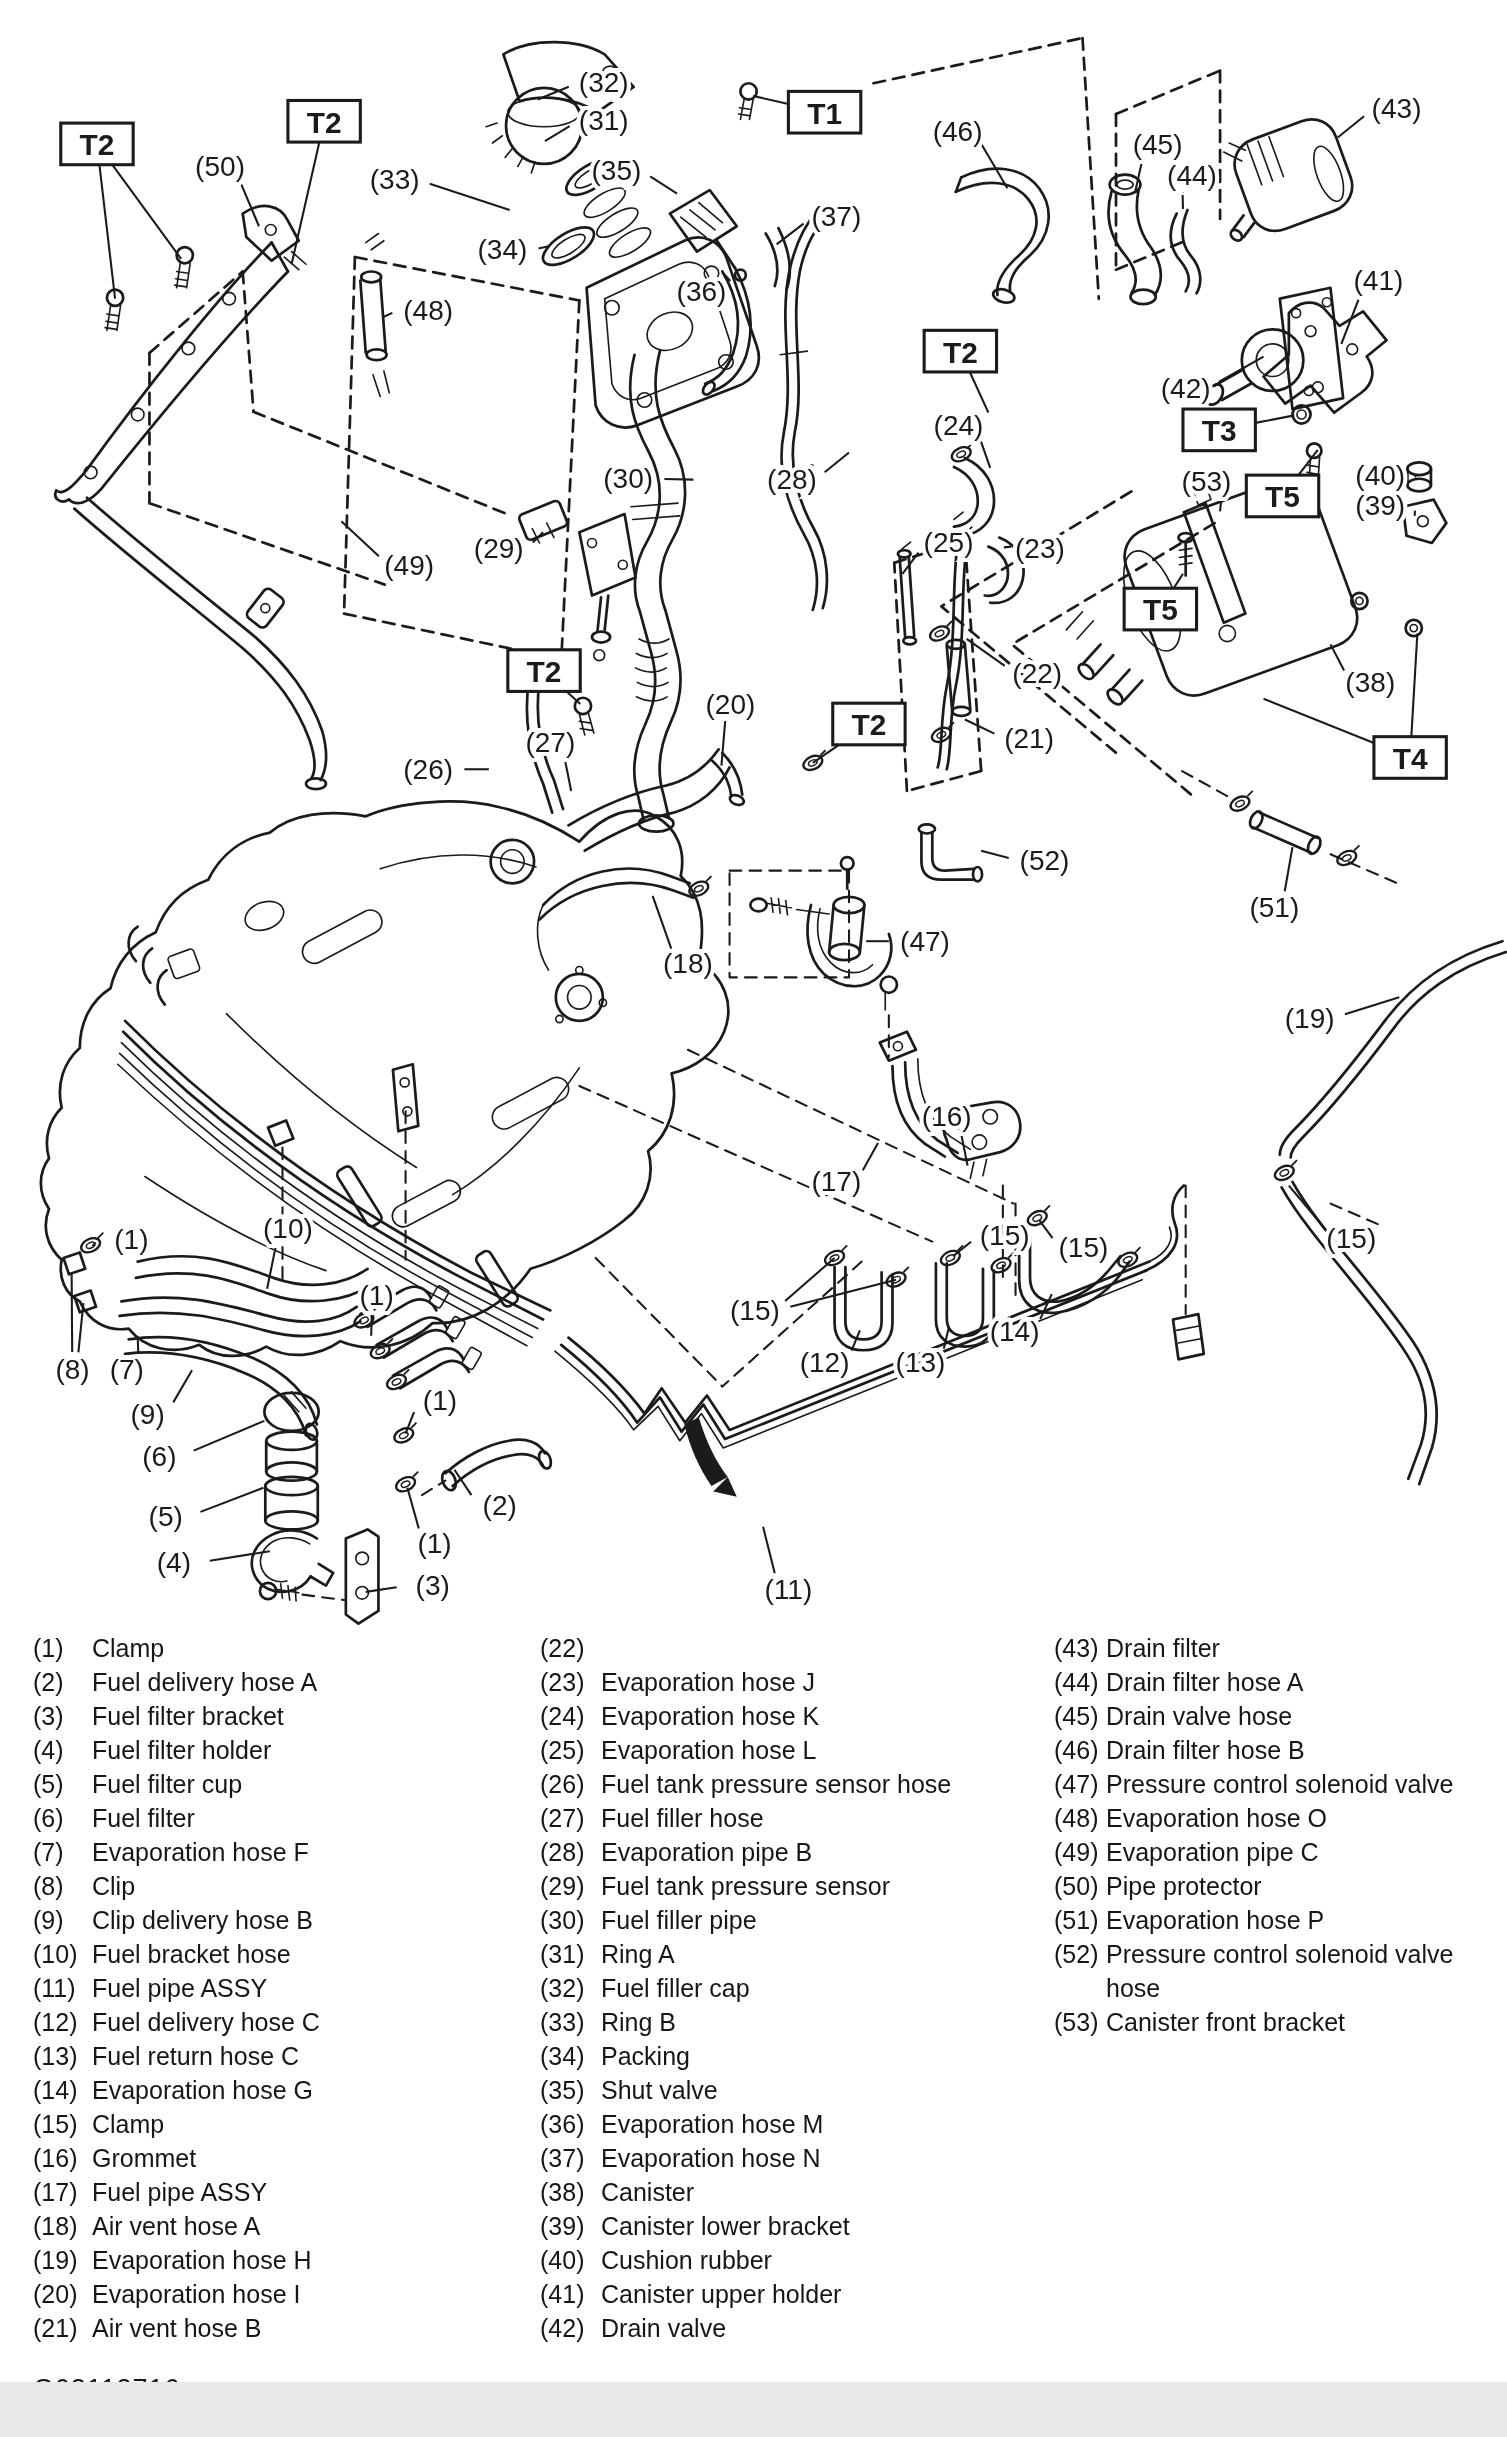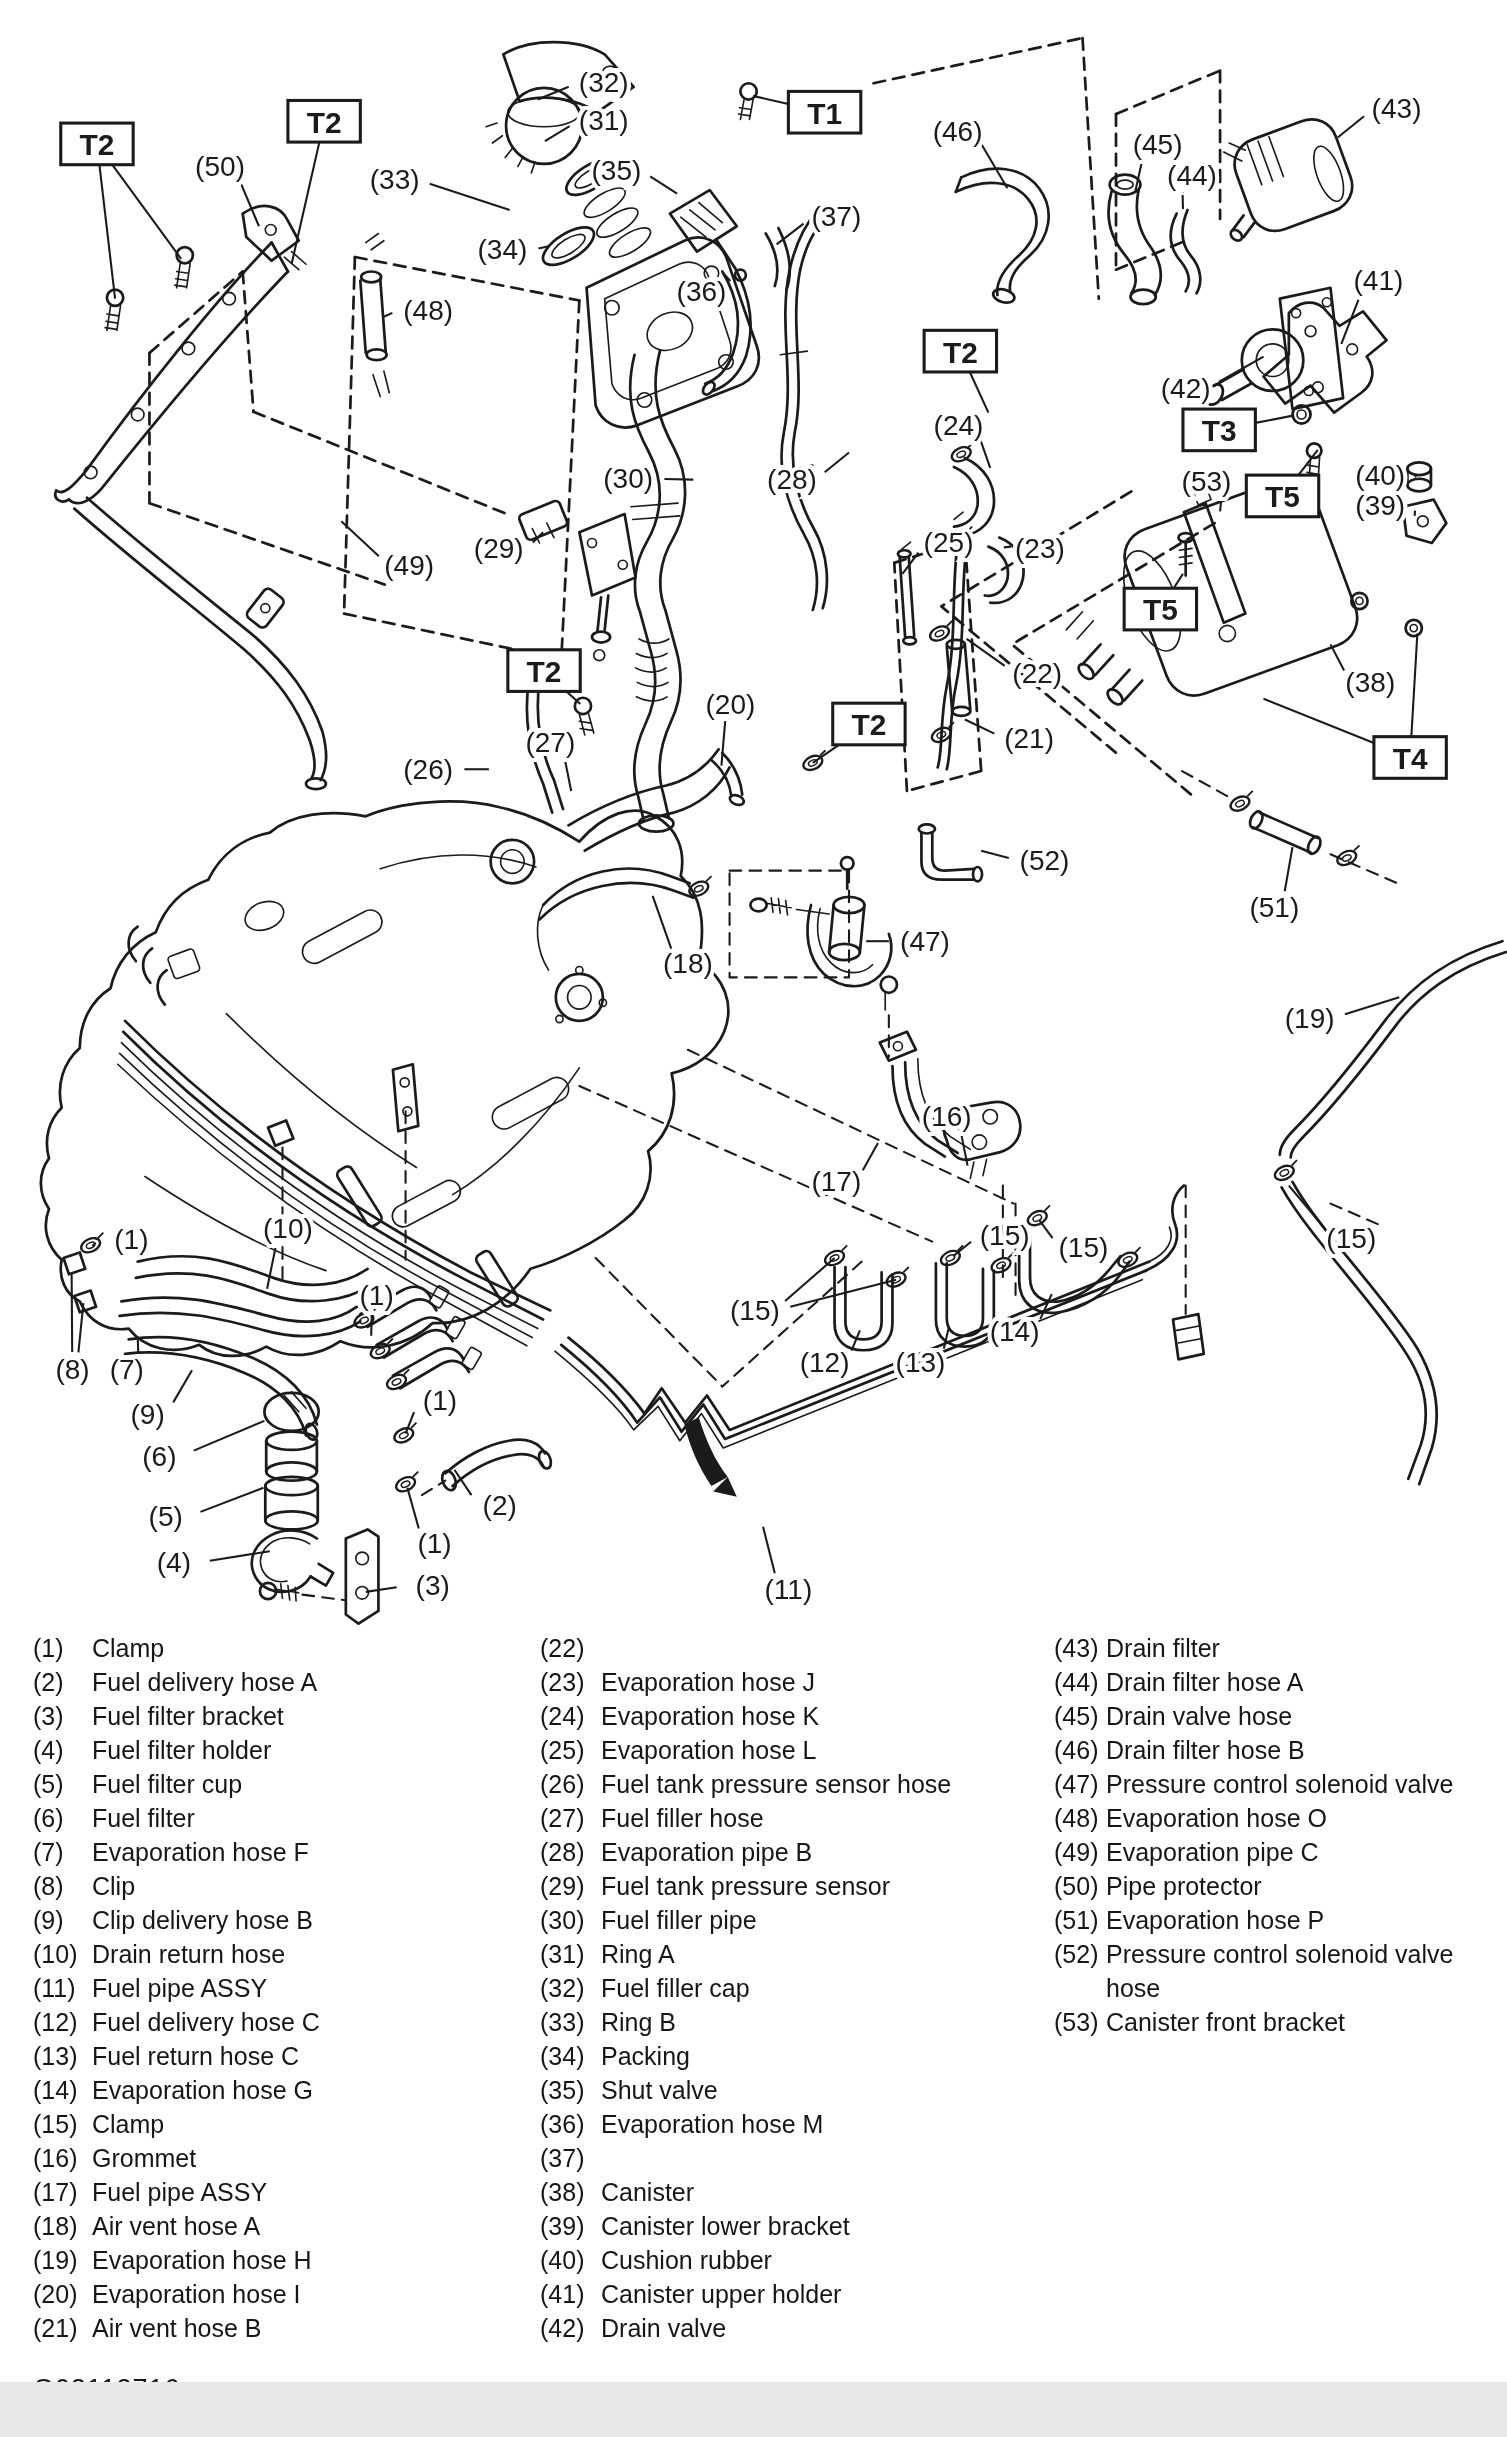--- a/index.html
+++ b/index.html
@@ -773,21 +773,21 @@
       <div class="lg-row">
         <span class="lg-num">(8)</span>
         <span class="lg-name">Clip</span>
       </div>
       <div class="lg-row">
         <span class="lg-num">(9)</span>
         <span class="lg-name">Clip delivery hose B</span>
       </div>
       <div class="lg-row">
         <span class="lg-num">(10)</span>
-        <span class="lg-name">Drain return hose</span>
+        <span class="lg-name">Fuel bracket hose</span>
       </div>
       <div class="lg-row">
         <span class="lg-num">(11)</span>
         <span class="lg-name">Fuel pipe ASSY</span>
       </div>
       <div class="lg-row">
         <span class="lg-num">(12)</span>
         <span class="lg-name">Fuel delivery hose C</span>
       </div>
       <div class="lg-row">
@@ -882,20 +882,21 @@
       <div class="lg-row">
         <span class="lg-num">(35)</span>
         <span class="lg-name">Shut valve</span>
       </div>
       <div class="lg-row">
         <span class="lg-num">(36)</span>
         <span class="lg-name">Evaporation hose M</span>
       </div>
       <div class="lg-row">
         <span class="lg-num">(37)</span>
+        <span class="lg-name">Evaporation hose N</span>
       </div>
       <div class="lg-row">
         <span class="lg-num">(38)</span>
         <span class="lg-name">Canister</span>
       </div>
       <div class="lg-row">
         <span class="lg-num">(39)</span>
         <span class="lg-name">Canister lower bracket</span>
       </div>
       <div class="lg-row">

